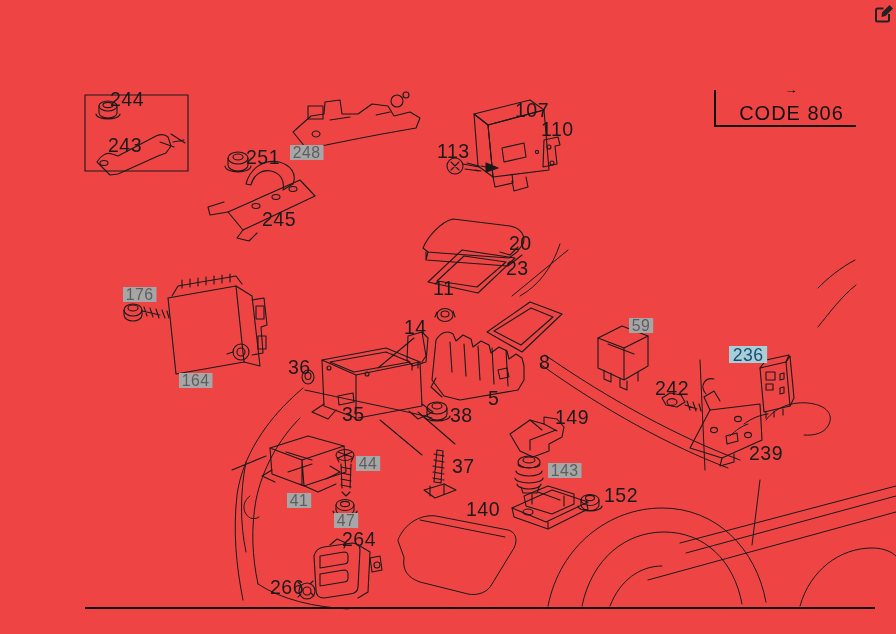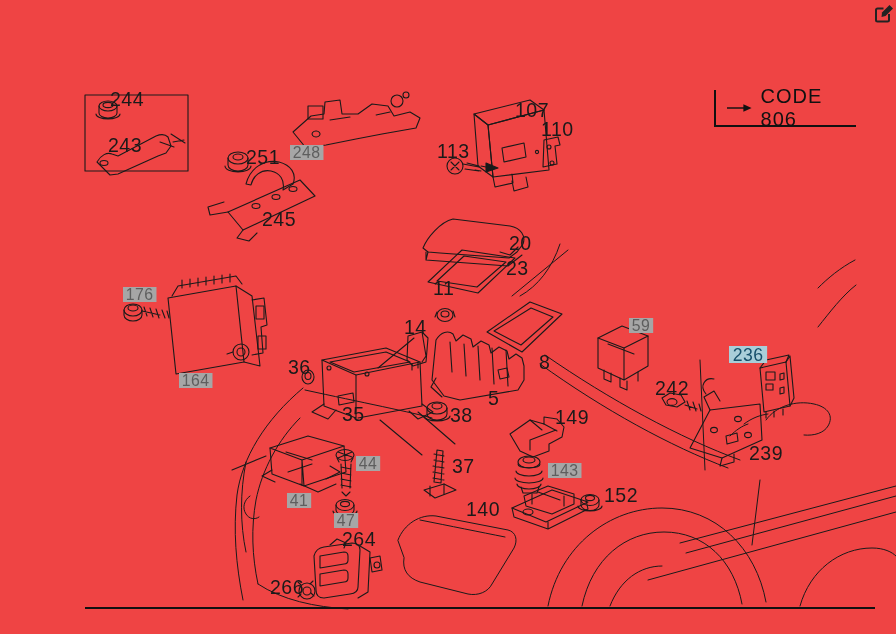--- a/index.html
+++ b/index.html
@@ -20,21 +20,21 @@
     font-size:17px;line-height:15px;padding:0 3px;
   }
   .part-label.blue{
     background:#a9ced9;color:#17506b;
     font-size:19px;line-height:17px;padding:0 4px;
   }
   .code-box{
     position:absolute;left:714px;top:90px;width:142px;height:37px;
     border-left:2px solid #111;border-bottom:2px solid #111;
     display:flex;align-items:center;gap:9px;padding-left:11px;
-    font-size:20px;color:#111;letter-spacing:1px;box-sizing:border-box;
+    font-size:20px;color:#111;letter-spacing:1px;box-sizing:border-box;flex-direction:column;
   }
   .edit-btn{
     position:absolute;left:873px;top:2px;width:22px;height:22px;
     background:none;border:none;padding:0;cursor:pointer;
   }
   .bottom-rule{
     position:absolute;left:85px;top:607px;width:790px;height:2px;background:#111;
   }
 </style>
 </head>

